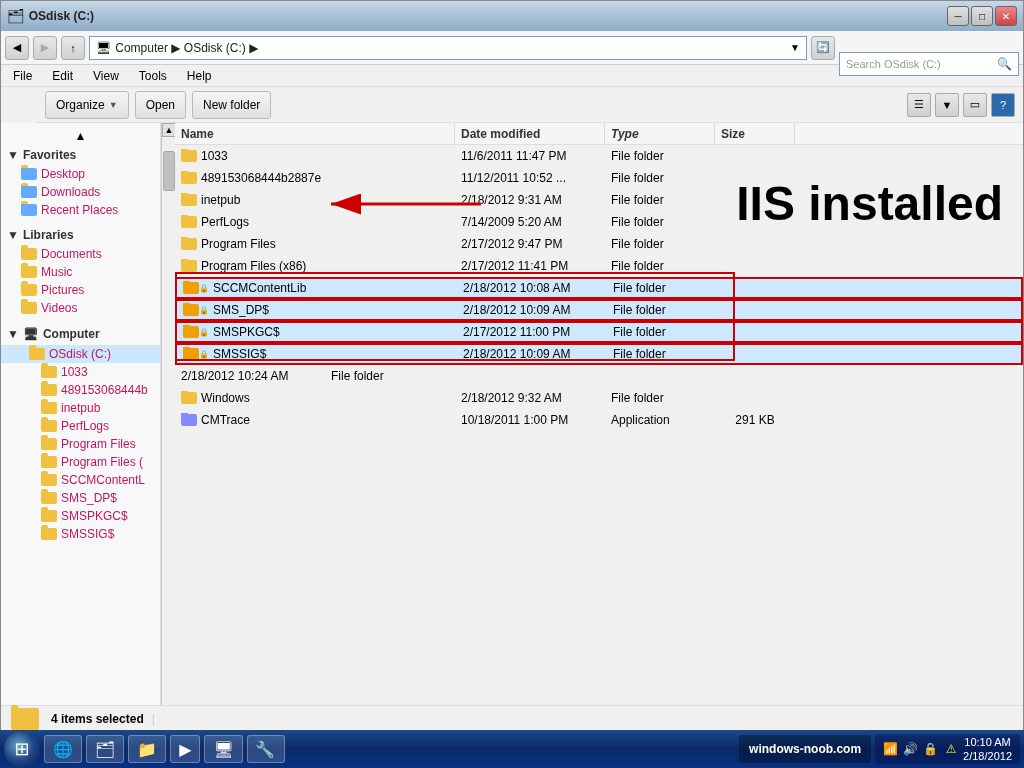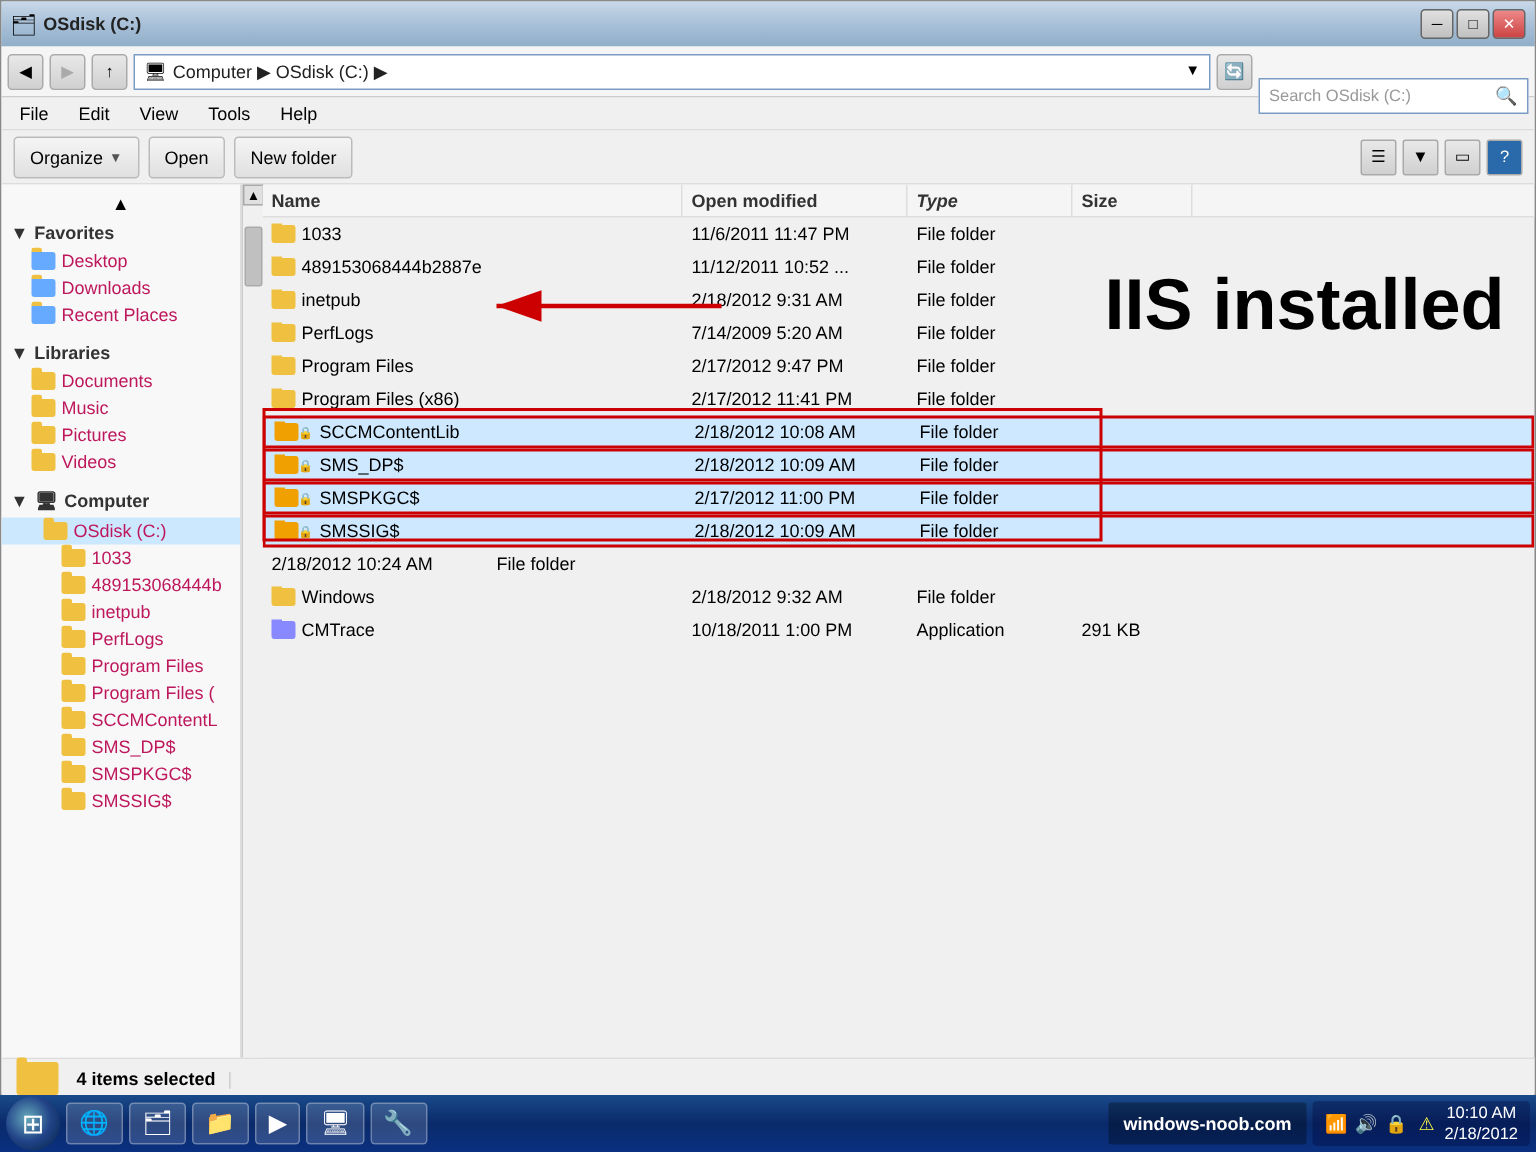--- a/index.html
+++ b/index.html
@@ -16,21 +16,21 @@
     .address-bar { background: #f5f5f5; height: 34px; display: flex; align-items: center; padding: 0 4px; gap: 4px; border-bottom: 1px solid #ccc; }
     .nav-btn { width: 24px; height: 24px; background: linear-gradient(to bottom, #e8e8e8, #d0d0d0); border: 1px solid #aaa; border-radius: 3px; display: flex; align-items: center; justify-content: center; cursor: pointer; font-size: 11px; }
     .address-field { flex: 1; height: 24px; border: 1px solid #7a9cc4; background: white; padding: 0 6px; display: flex; align-items: center; gap: 4px; font-size: 12px; }
     .search-field { width: 180px; height: 24px; border: 1px solid #7a9cc4; background: white; padding: 0 6px; display: flex; align-items: center; font-size: 12px; color: #999; margin-top: 32px; }
 
     
     .menu-bar { background: #f0f0f0; height: 22px; display: flex; align-items: center; padding: 0 8px; gap: 12px; border-bottom: 1px solid #ddd; }
     .menu-item { font-size: 12px; cursor: pointer; padding: 2px 4px; }
 
     
-    .toolbar { background: #f0f0f0; height: 36px; display: flex; align-items: center; padding: 0 8px; gap: 6px; border-bottom: 1px solid #ddd; }
+    .toolbar { background: #f0f0f0; height: 36px; display: flex; align-items: center; padding: 0 8px; gap: 6px; border-bottom: 1px solid #ddd; margin-left: 36px; }
     .tool-btn { height: 28px; padding: 0 10px; background: linear-gradient(to bottom, #f5f5f5, #e0e0e0); border: 1px solid #bbb; border-radius: 3px; cursor: pointer; display: flex; align-items: center; gap: 4px; font-size: 12px; }
     .tool-btn .arrow { font-size: 9px; color: #555; }
     .toolbar-right { margin-left: auto; display: flex; gap: 4px; align-items: center; }
     .view-btn { width: 24px; height: 24px; background: linear-gradient(to bottom, #e8e8e8, #d0d0d0); border: 1px solid #aaa; border-radius: 2px; display: flex; align-items: center; justify-content: center; cursor: pointer; font-size: 11px; }
 
     
     .main-area { display: flex; height: calc(730px - 30px - 34px - 22px - 36px - 26px); }
 
     
     .sidebar { width: 160px; background: #f8f8f8; border-right: 1px solid #ddd; overflow-y: auto; padding: 4px 0; }
@@ -54,21 +54,21 @@
     .col-date { width: 150px; }
     .col-type { width: 110px; font-style: italic; }
     .col-size { width: 80px; }
     .file-items { flex: 1; overflow-y: auto; }
     .file-row { display: flex; align-items: center; height: 22px; padding: 0; cursor: pointer; }
     .file-row.highlighted { background: #cde8ff; border: 2px solid #cc0000; }
     .file-cell { padding: 0 6px; font-size: 12px; overflow: hidden; text-overflow: ellipsis; white-space: nowrap; }
     .file-cell.name { width: 280px; display: flex; align-items: center; gap: 4px; }
     .file-cell.date { width: 150px; }
     .file-cell.type { width: 110px; }
-    .file-cell.size { width: 80px; text-align: left; }
+    .file-cell.size { width: 80px; text-align: center; }
 
     
     .status-bar { height: 26px; background: #f0f0f0; border-top: 1px solid #ddd; display: flex; align-items: center; padding: 0 10px; font-size: 12px; gap: 8px; }
 
     
     .taskbar { width: 1024px; height: 38px; background: linear-gradient(to bottom, #1a4a8a 0%, #0a2a6a 50%, #0a3080 100%); display: flex; align-items: center; padding: 0 4px; gap: 4px; position: absolute; bottom: 0; }
     .start-orb { width: 36px; height: 36px; background: radial-gradient(circle at 40% 40%, #6ab, #248, #024); border-radius: 50%; display: flex; align-items: center; justify-content: center; color: white; font-size: 18px; cursor: pointer; }
     .taskbar-item { height: 28px; padding: 0 8px; background: rgba(255,255,255,0.15); border: 1px solid rgba(255,255,255,0.3); border-radius: 3px; display: flex; align-items: center; gap: 4px; color: white; font-size: 11px; cursor: pointer; }
     .taskbar-spacer { flex: 1; }
     .system-tray { display: flex; align-items: center; gap: 4px; background: rgba(0,0,50,0.3); padding: 0 8px; height: 30px; border-radius: 3px; }
@@ -243,21 +243,21 @@
     </div>
 
     <div class="scroll-bar" style="width:14px; border-left:1px solid #ccc;">
       <div style="width:14px; height:14px; background:#e0e0e0; border:1px solid #aaa; display:flex; align-items:center; justify-content:center; cursor:pointer; font-size:9px;">▲</div>
       <div class="scroll-thumb"></div>
     </div>
 
     <div class="file-list">
       <div class="file-list-header">
         <div class="col-header col-name">Name</div>
-        <div class="col-header col-date">Open modified</div>
+        <div class="col-header col-date">Date modified</div>
         <div class="col-header col-type">Type</div>
         <div class="col-header col-size">Size</div>
       </div>
       <div class="file-items" id="file-items">
       <div class="file-row">
       <div class="file-cell name">
         <span style="width:16px; height:12px; background:#f0c040; border-radius:0 2px 2px 2px; display:inline-block; flex-shrink:0; position:relative;">
           <span style="position:absolute; top:-3px; left:0; width:7px; height:3px; background:#f0c040; border-radius:2px 2px 0 0; display:block;"></span>
         </span>
 

